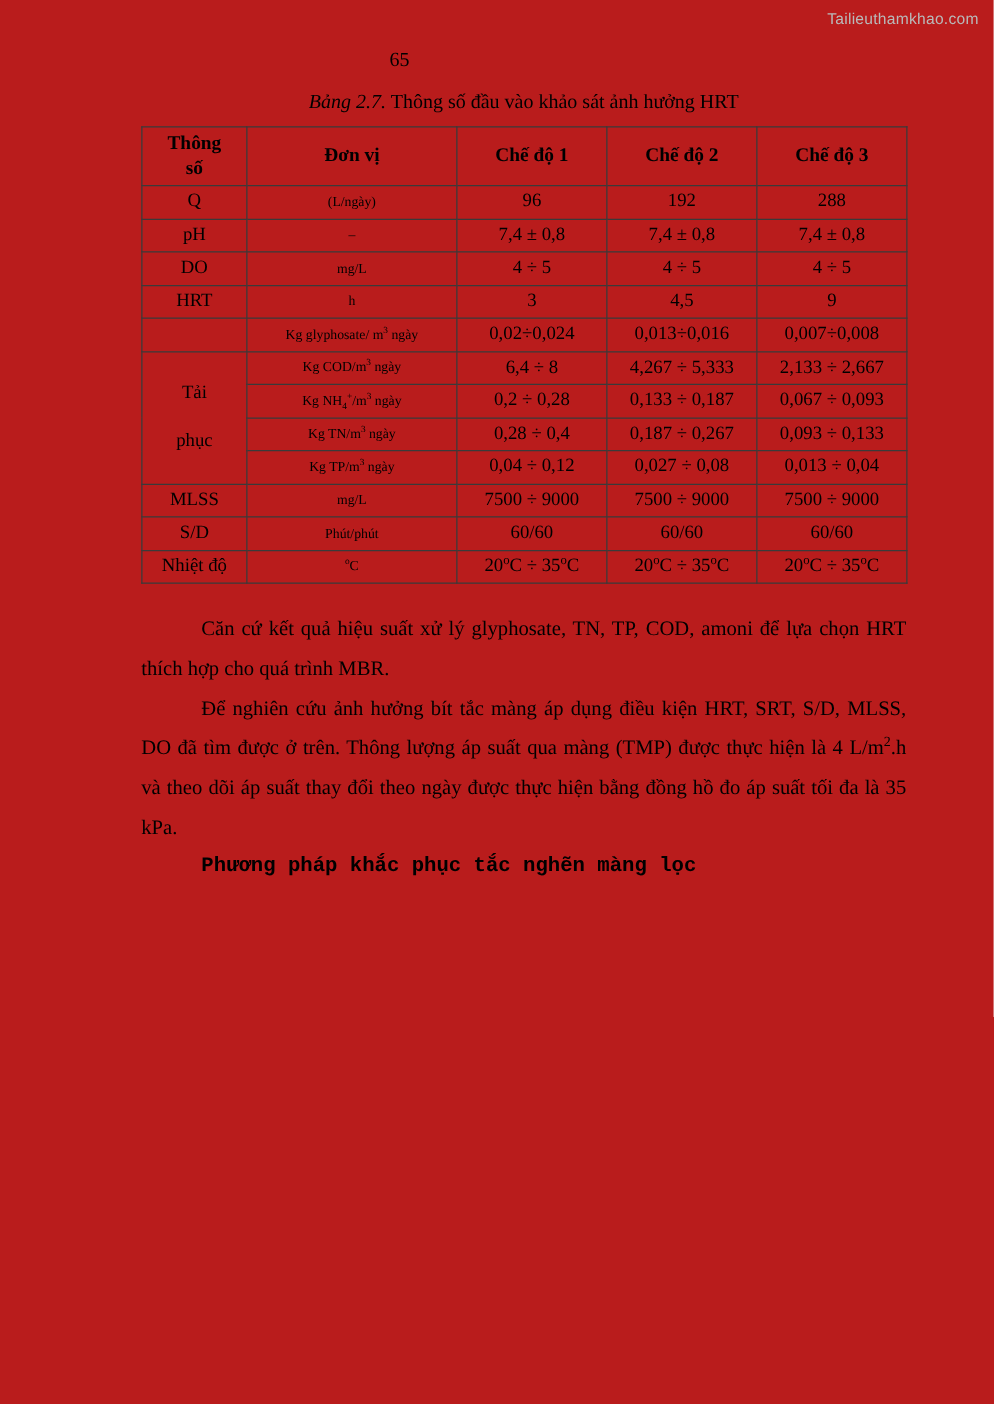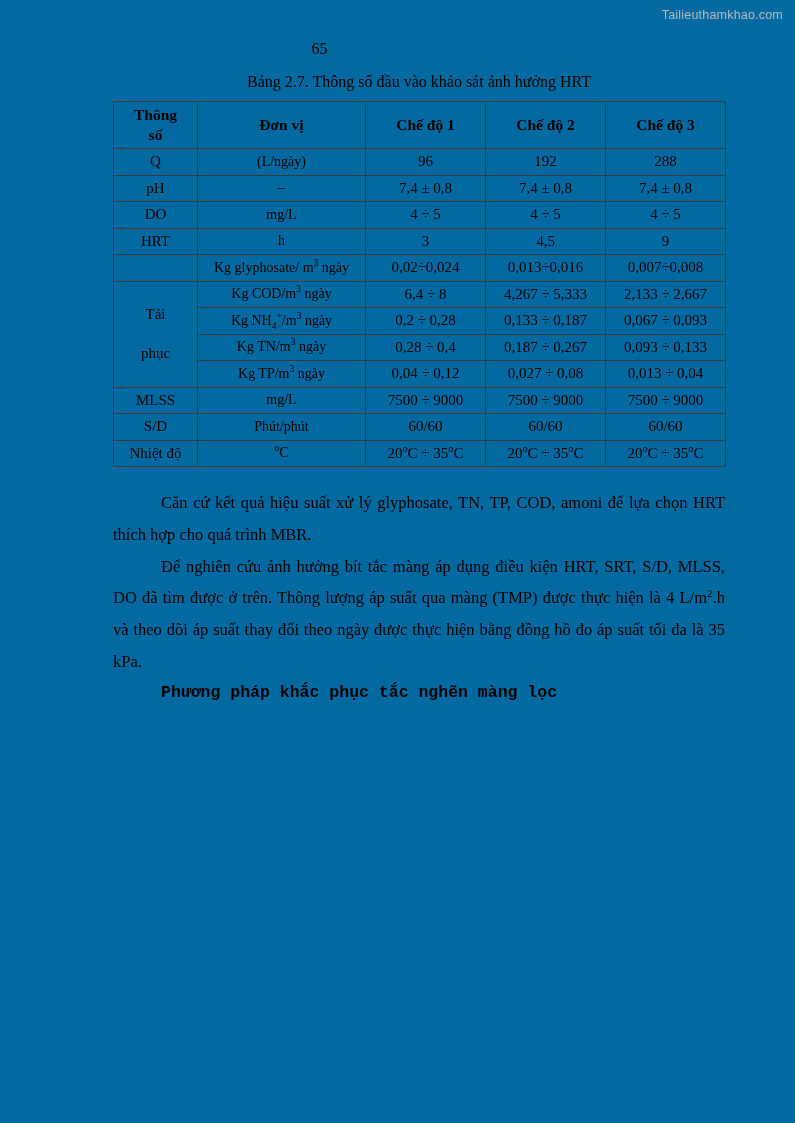--- a/index.html
+++ b/index.html
@@ -8,21 +8,21 @@
     background: #ffffff;
   }
   body {
     font-family: "Liberation Serif", "DejaVu Serif", serif;
     color: #000000;
   }
   #page {
     position: relative;
     width: 795px;
     height: 1123px;
-    background: #0369a1;
+    background: #b91c1c;
     overflow: hidden;
     box-sizing: border-box;
   }
 
   
   .watermark {
     position: absolute;
     top: 8px;
     right: 12px;
     font-family: "Liberation Sans", "DejaVu Sans", sans-serif;
@@ -51,20 +51,21 @@
     width: 612px;
   }
 
   .table-caption {
     text-align: center;
     font-size: 16px;
     margin: 0 0 9px 0;
     line-height: 1.25;
   }
   .table-caption .cap-num {
+    font-style: italic;
     text-align: right;
   }
 
   
   table.data-table {
     border-collapse: collapse;
     width: 612px;
     table-layout: fixed;
     font-size: 15px;
   }
@@ -81,21 +82,21 @@
     font-weight: bold;
     font-size: 15.5px;
   }
   .col-param  { width: 84px; }
   .col-unit   { width: 168px; }
   .col-mode   { width: 120px; }
 
   th.hdr-param { line-height: 1.55; margin-top: 46px; }
 
   td.bold-cell { font-weight: bold; }
-  td.unit-cell { font-size: 14px; }
+  td.unit-cell { font-size: 11px; }
 
   sup, sub {
     font-size: 0.68em;
     line-height: 0;
   }
 
   
   .body-text {
     margin-top: 20px;
     font-size: 16.5px;

